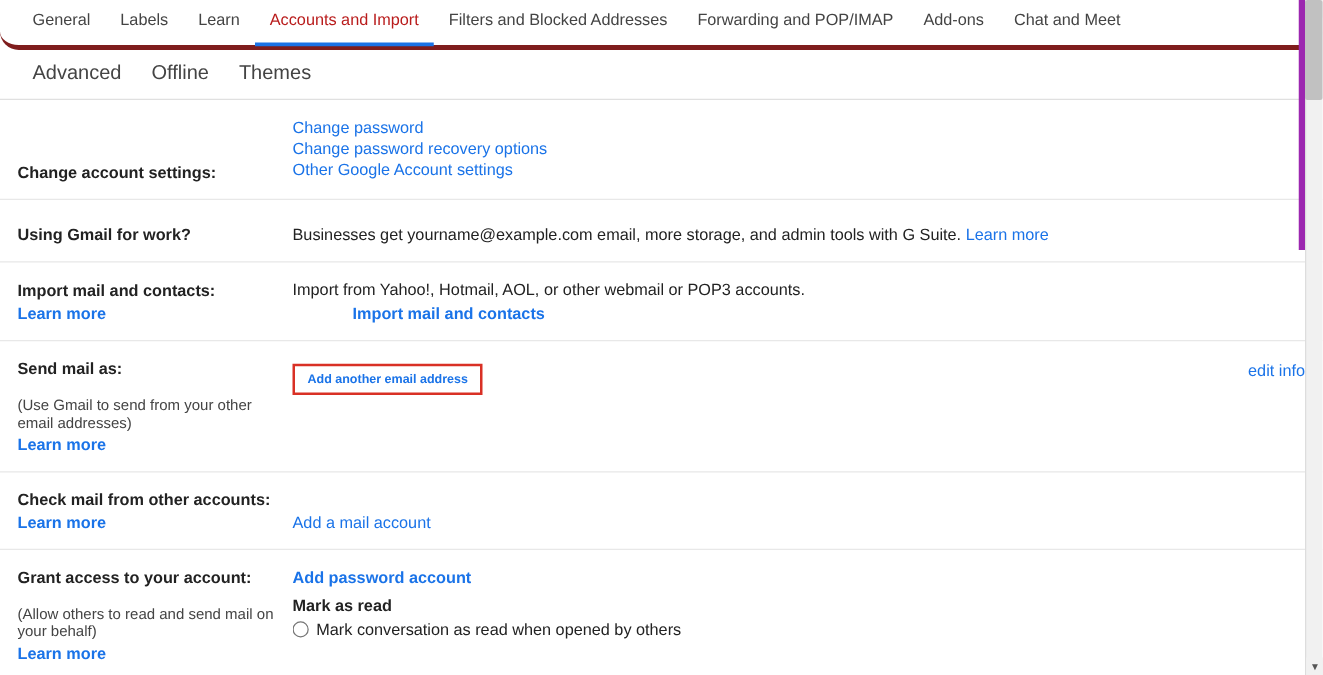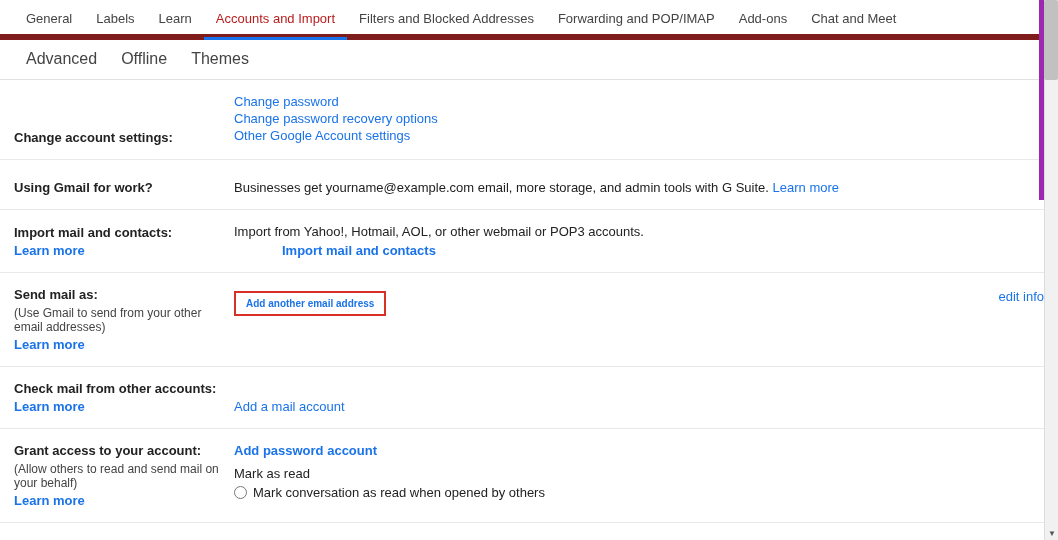--- a/index.html
+++ b/index.html
@@ -1,25 +1,26 @@
 <!DOCTYPE html>
 <html><head>
   <meta charset="utf-8">
   <style>
     * { box-sizing: border-box; margin: 0; padding: 0; }
     body { font-family: Arial, sans-serif; font-size: 13px; color: #222; background: #fff; width: 1058px; overflow-x: hidden; }
 
     
     .top-nav {
       display: flex;
-      align-items: flex-start;
-      border-bottom: 6px solid #7f1d1d;
+      align-items: flex-end;
+      border-bottom: 4px solid #7f1d1d;
       padding: 0 14px;
       height: 40px;
       gap: 0;
+      border-radius: 15px;
     }
     .nav-item {
       padding: 0 12px;
       height: 40px;
       display: flex;
       align-items: center;
       cursor: pointer;
       font-size: 13px;
       color: #444;
       white-space: nowrap;
@@ -73,21 +74,21 @@
       min-width: 220px;
       font-weight: bold;
       font-size: 13px;
       color: #222;
       padding-right: 10px;
     }
     .row-label-sub {
       font-weight: normal;
       font-size: 12px;
       color: #444;
-      margin-top: 4px;
+      margin-top: 15px;
     }
     .row-learn {
       color: #1a73e8;
       text-decoration: none;
       font-size: 13px;
       cursor: pointer;
       display: block;
       margin-top: 3px;
     }
     .row-content {
@@ -278,21 +279,21 @@
 
   <div class="row-with-right">
     <div class="row-label">
       <span>Grant access to your account:</span>
       <div class="row-label-sub">(Allow others to read and send mail on your behalf)</div>
       <a class="row-learn">Learn more</a>
     </div>
     <div class="row-content">
       <a class="link-inline" style="font-weight:bold;">Add password account</a>
       <div class="radio-group">
-        <div style="font-weight:normal; margin-bottom:4px; margin-top:8px;">Mark as read</div>
+        <div style="font-weight:bold; margin-bottom:4px; margin-top:8px;">Mark as read</div>
         <label class="radio-item">
           <input type="radio" name="mark_read" style="">
           <span>Mark conversation as read when opened by others</span>
         </label>
       </div>
     </div>
   </div>
 
 </div>
 

